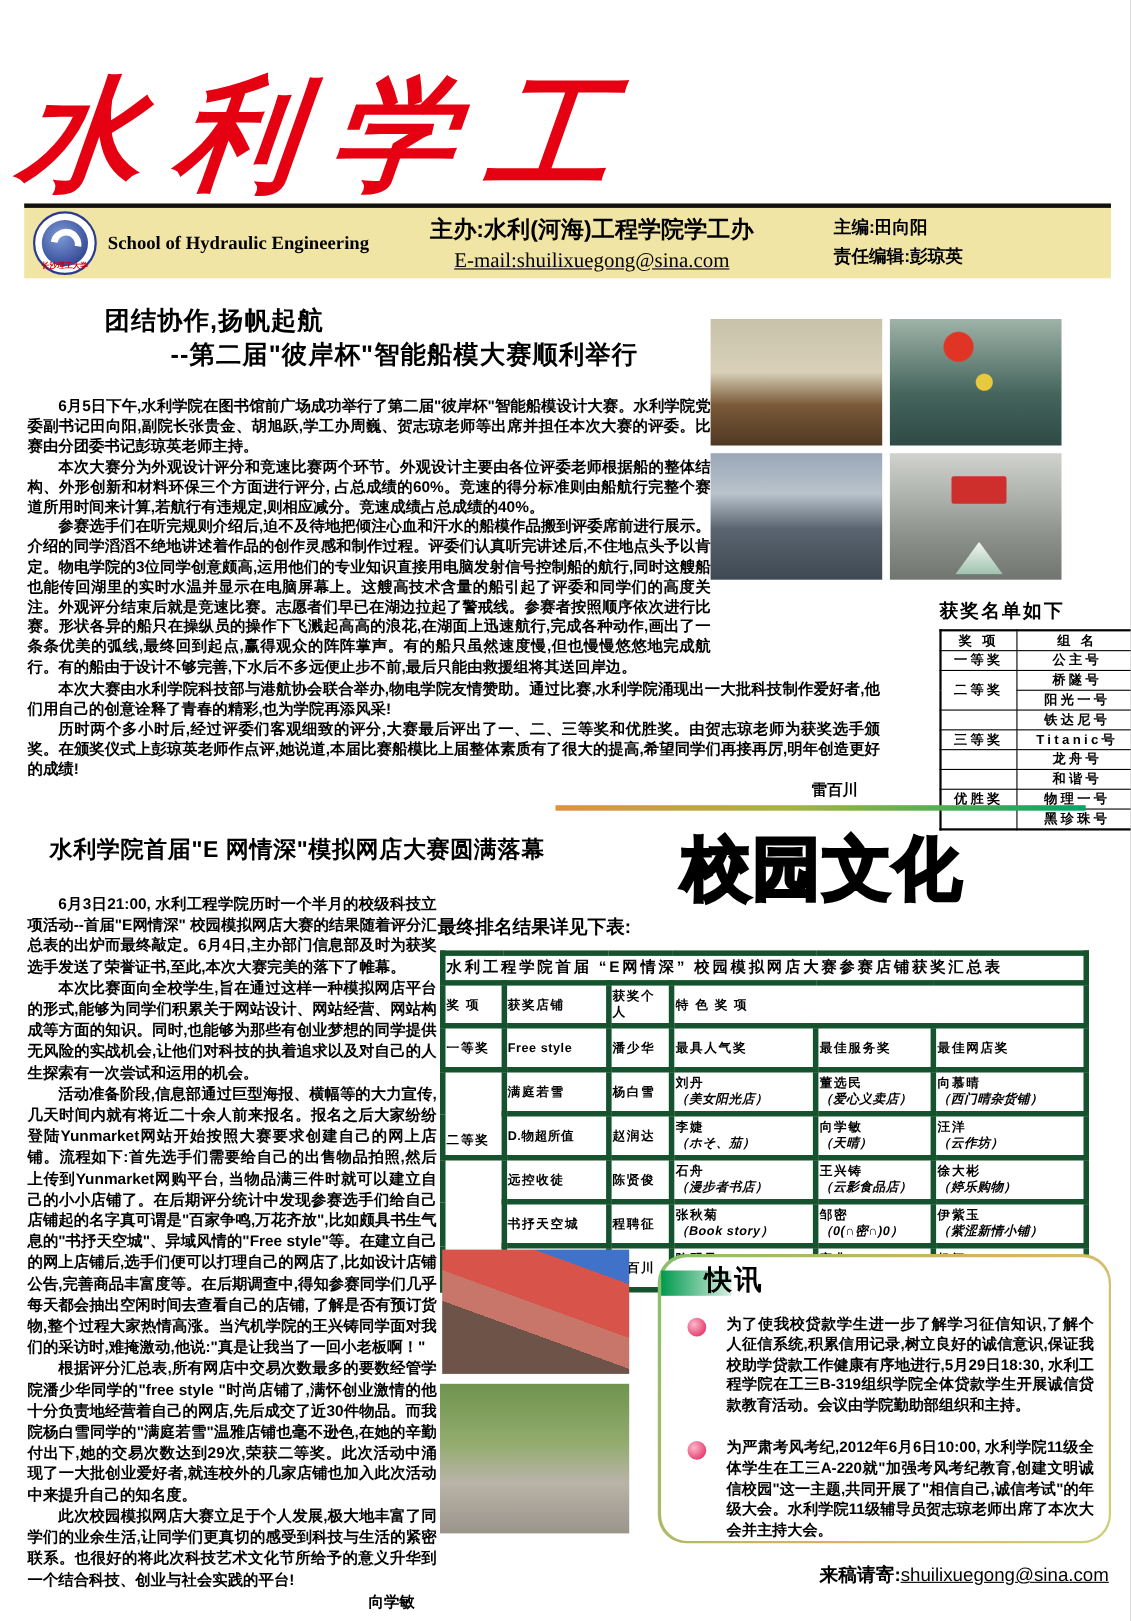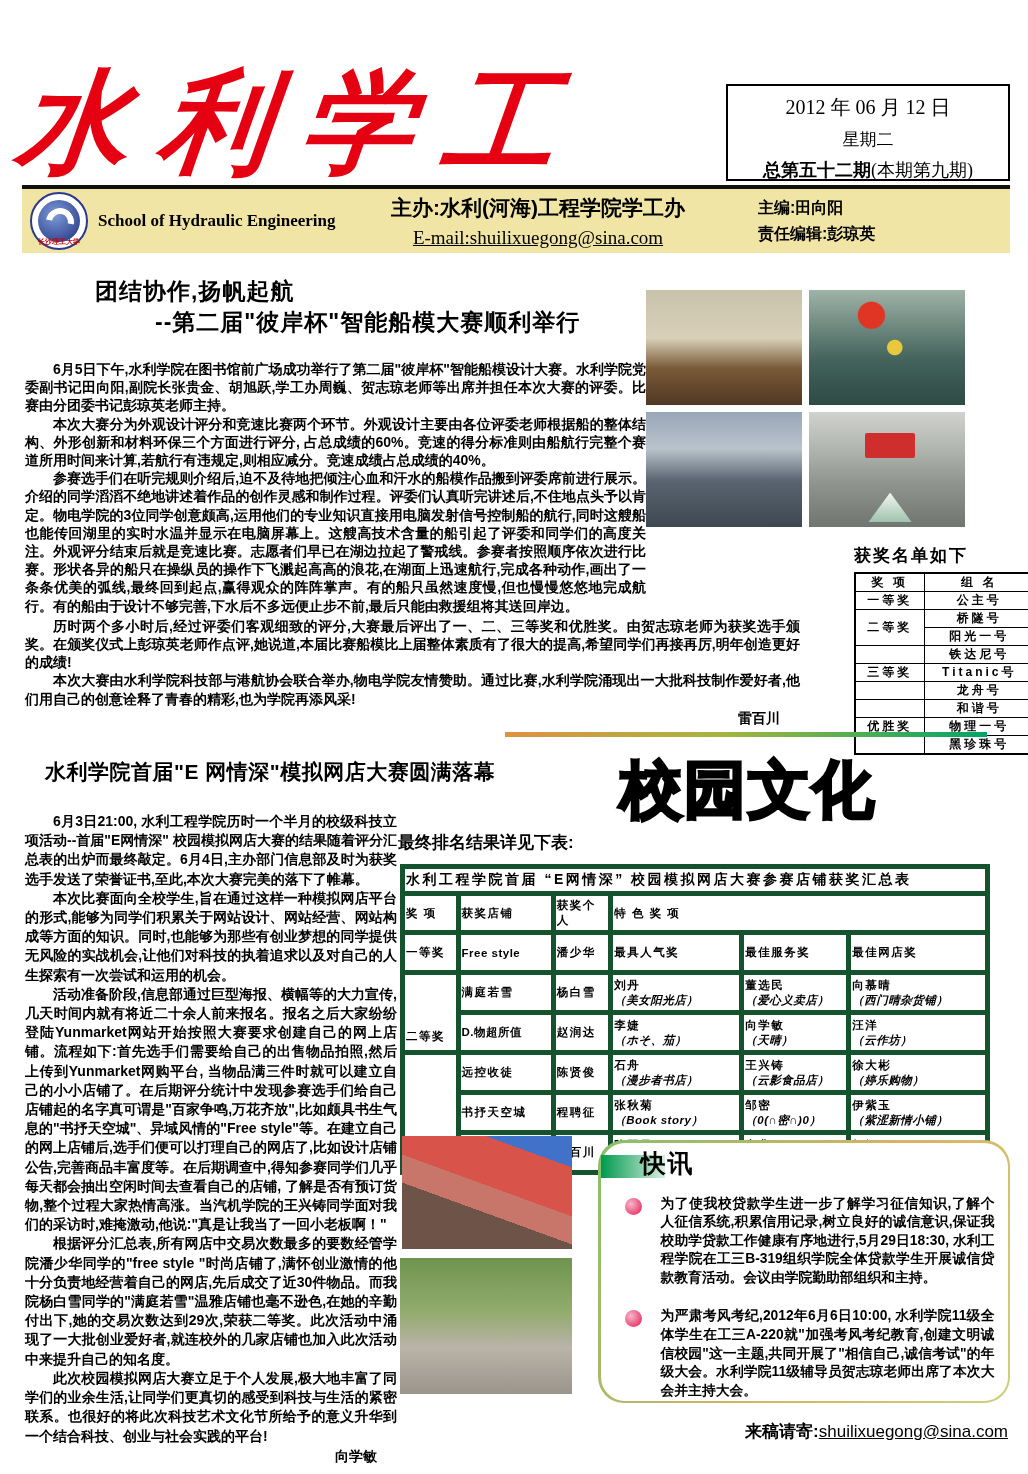--- a/index.html
+++ b/index.html
@@ -116,25 +116,20 @@
   .p4 { background:linear-gradient(180deg,#cfd2cd,#aeb2ac 35%,#8f948e 62%,#70756f); }
   .p5 { background:linear-gradient(200deg,#3f72c8 0 18%,#d8534a 18% 46%,#c8766a 46% 62%,#6e5348 62%); }
   .p6 { background:linear-gradient(180deg,#6f944f,#93ac6e 40%,#b9b3a8 66%,#9a948a); }
 </style>
 </head>
 <body>
 
 <div class="page">
 
   <div class="masthead-title">水利学工</div>
-  <div class="date-box">
-    <div class="d1">2012 年 06 月 12 日</div>
-    <div class="d2">星期二</div>
-    <div class="d3"><b>总第五十二期</b><span>(本期第九期)</span></div>
-  </div>
 
   <div class="banner">
     <div class="logo">
       <div class="logo-core"></div>
       <div class="logo-swirl"></div>
       <div class="logo-cap">长沙理工大学</div>
     </div>
     <div class="org">
       <div class="org-en">School of Hydraulic Engineering</div>
     </div>
@@ -150,22 +145,22 @@
 
   <div class="a1">
     <h1>团结协作,扬帆起航</h1>
     <h2>--第二届"彼岸杯"智能船模大赛顺利举行</h2>
     <div class="colA">
       <p>6月5日下午,水利学院在图书馆前广场成功举行了第二届"彼岸杯"智能船模设计大赛。水利学院党委副书记田向阳,副院长张贵金、胡旭跃,学工办周巍、贺志琼老师等出席并担任本次大赛的评委。比赛由分团委书记彭琼英老师主持。</p>
       <p>本次大赛分为外观设计评分和竞速比赛两个环节。外观设计主要由各位评委老师根据船的整体结构、外形创新和材料环保三个方面进行评分, 占总成绩的60%。竞速的得分标准则由船航行完整个赛道所用时间来计算,若航行有违规定,则相应减分。竞速成绩占总成绩的40%。</p>
       <p>参赛选手们在听完规则介绍后,迫不及待地把倾注心血和汗水的船模作品搬到评委席前进行展示。介绍的同学滔滔不绝地讲述着作品的创作灵感和制作过程。评委们认真听完讲述后,不住地点头予以肯定。物电学院的3位同学创意颇高,运用他们的专业知识直接用电脑发射信号控制船的航行,同时这艘船也能传回湖里的实时水温并显示在电脑屏幕上。这艘高技术含量的船引起了评委和同学们的高度关注。外观评分结束后就是竞速比赛。志愿者们早已在湖边拉起了警戒线。参赛者按照顺序依次进行比赛。形状各异的船只在操纵员的操作下飞溅起高高的浪花,在湖面上迅速航行,完成各种动作,画出了一条条优美的弧线,最终回到起点,赢得观众的阵阵掌声。有的船只虽然速度慢,但也慢慢悠悠地完成航行。有的船由于设计不够完善,下水后不多远便止步不前,最后只能由救援组将其送回岸边。</p>
     </div>
     <div class="colB">
+      <p>本次大赛由水利学院科技部与港航协会联合举办,物电学院友情赞助。通过比赛,水利学院涌现出一大批科技制作爱好者,他们用自己的创意诠释了青春的精彩,也为学院再添风采!</p>
       <p>历时两个多小时后,经过评委们客观细致的评分,大赛最后评出了一、二、三等奖和优胜奖。由贺志琼老师为获奖选手颁奖。在颁奖仪式上彭琼英老师作点评,她说道,本届比赛船模比上届整体素质有了很大的提高,希望同学们再接再厉,明年创造更好的成绩!</p>
-      <p>本次大赛由水利学院科技部与港航协会联合举办,物电学院友情赞助。通过比赛,水利学院涌现出一大批科技制作爱好者,他们用自己的创意诠释了青春的精彩,也为学院再添风采!</p>
       <div class="byline">雷百川</div>
     </div>
   </div>
 
   <div class="photogrid">
     <div class="ph p1"></div>
     <div class="ph p2"></div>
     <div class="ph p3"></div>
     <div class="ph p4">
       <div class="flag"></div>

